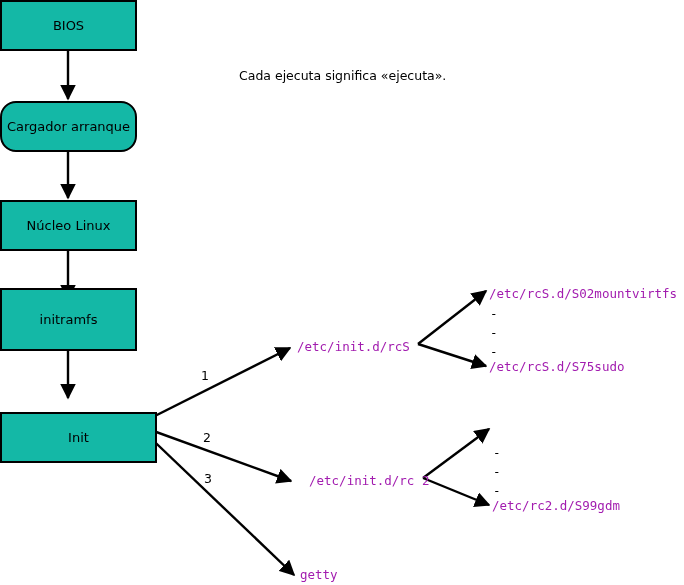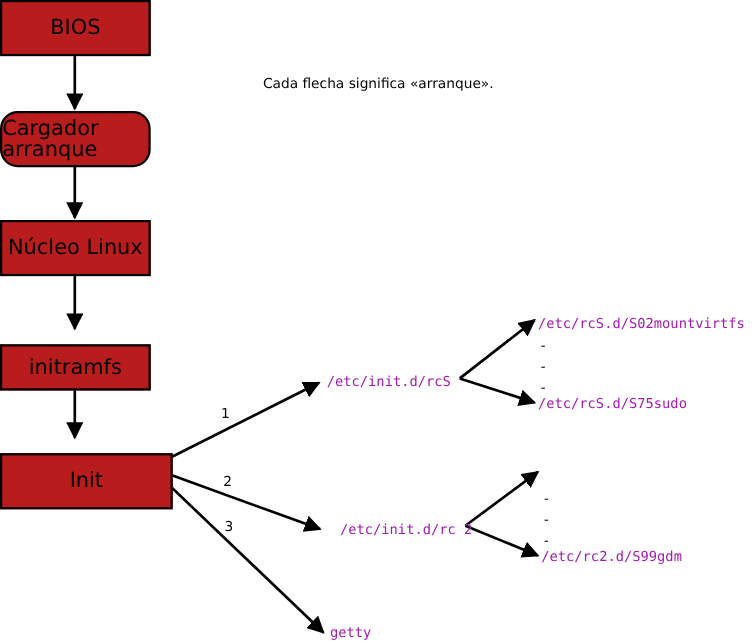--- a/index.html
+++ b/index.html
@@ -20,26 +20,26 @@
     left: 0;
     top: 0;
     width: 684px;
     height: 585px;
     pointer-events: none;
   }
   .box {
     position: absolute;
     box-sizing: border-box;
     border: 2px solid #000000;
-    background: #b91c1c;
+    background: #14b8a6;
     display: flex;
     align-items: center;
     justify-content: center;
     font-family: "DejaVu Sans", sans-serif;
-    font-size: 19px;
+    font-size: 13px;
     color: #000000;
     line-height: 1;
   }
   .caption {
     position: absolute;
     font-family: "DejaVu Sans", sans-serif;
     font-size: 12.5px;
     color: #000000;
     white-space: nowrap;
   }
@@ -107,29 +107,29 @@
   </div>
 
   <div class="box" style="left:0px; top:101px; width:137px; height:51px;border-radius:16px;">
     <span>Cargador arranque</span>
   </div>
 
   <div class="box" style="left:0px; top:200px; width:137px; height:51px;">
     <span>Núcleo Linux</span>
   </div>
 
-  <div class="box" style="left:0px; top:313px; width:137px; height:42px;">
+  <div class="box" style="left:0px; top:288px; width:137px; height:63px;">
     <span>initramfs</span>
   </div>
 
   <div class="box" style="left:0px; top:412px; width:157px; height:51px;">
     <span>Init</span>
   </div>
 
-  <div class="caption" style="left:239px; top:68px;">Cada flecha significa «arranque».</div>
+  <div class="caption" style="left:239px; top:68px;">Cada ejecuta significa «ejecuta».</div>
 
   <div class="edgenum" style="left:201px; top:368px;">1</div>
   <div class="edgenum" style="left:203px; top:430px;">2</div>
   <div class="edgenum" style="left:204px; top:471px;">3</div>
 
   <div class="mono" style="left:297px; top:339px;">/etc/init.d/rcS</div>
   <div class="mono" style="left:309px; top:473px;">/etc/init.d/rc 2</div>
   <div class="mono" style="left:300px; top:567px;">getty</div>
 
   <div class="mono" style="left:489px; top:286px;">/etc/rcS.d/S02mountvirtfs</div>

